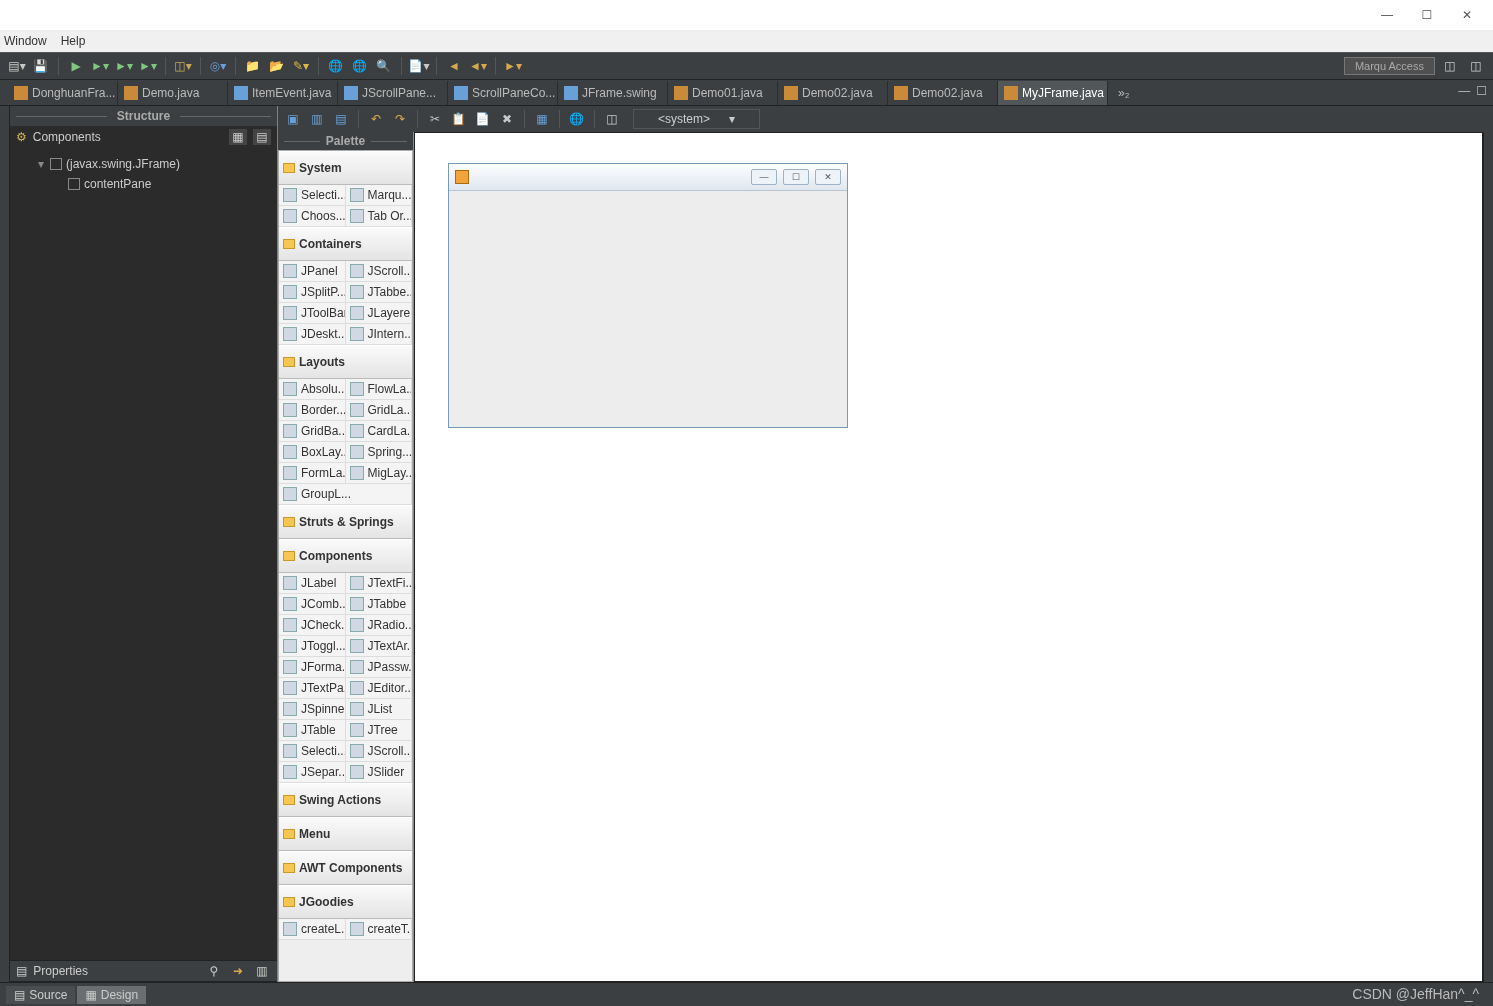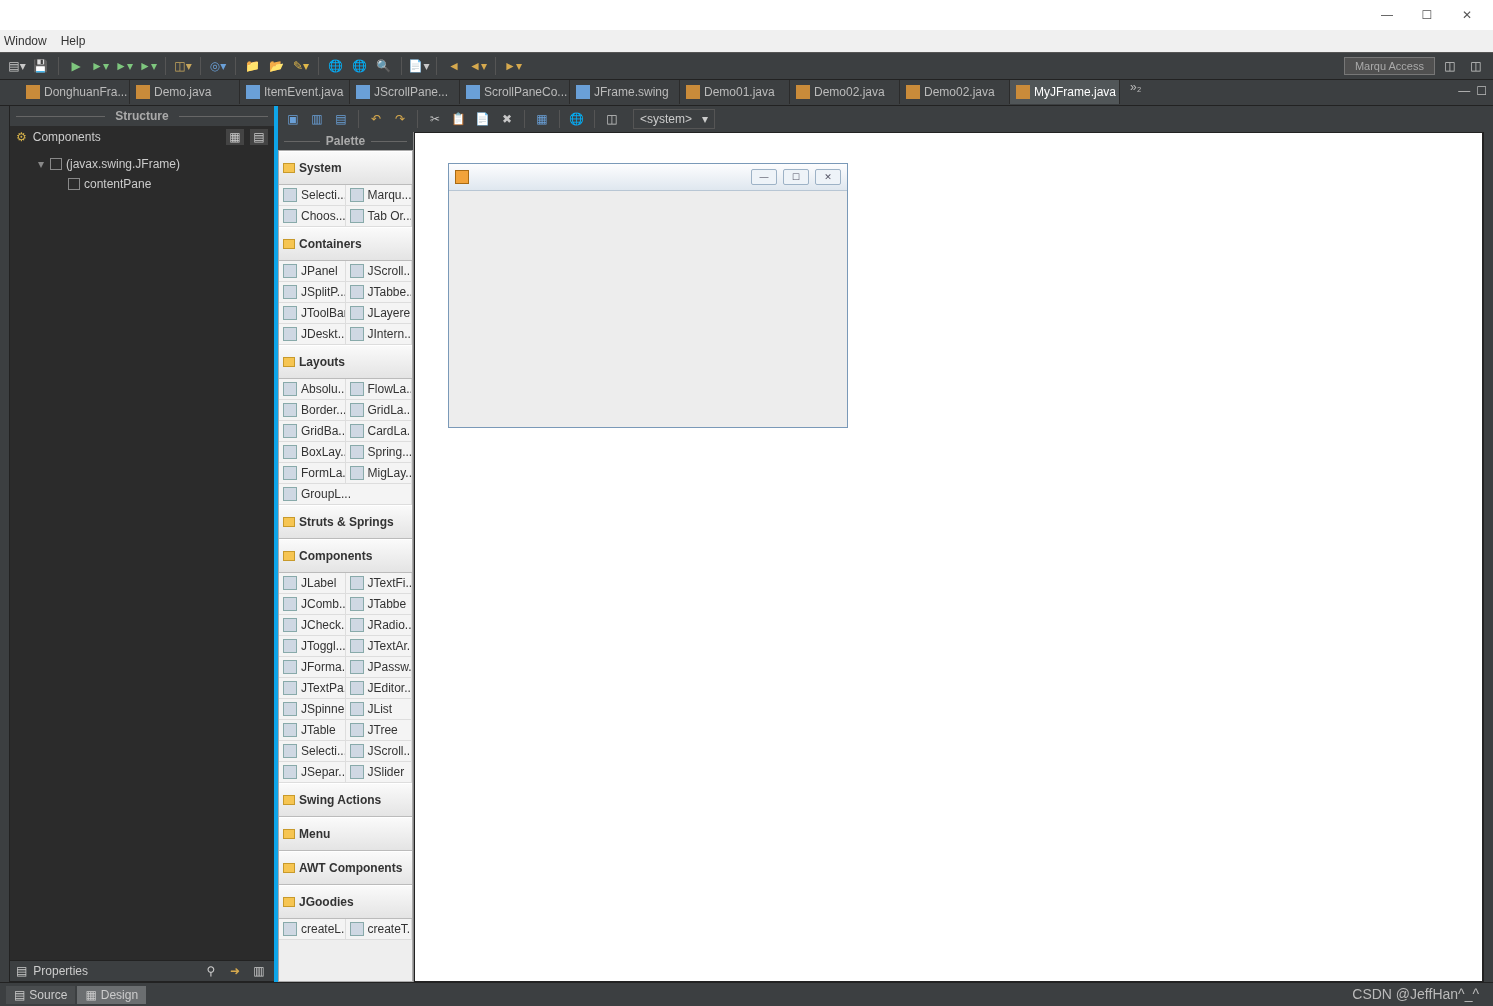--- a/index.html
+++ b/index.html
@@ -5,29 +5,29 @@
 *{margin:0;padding:0;box-sizing:border-box;font-family:"Segoe UI",Tahoma,sans-serif;font-size:12px;user-select:none}
 html,body{width:1493px;height:1006px;background:#3c3f41;color:#ccc;overflow:hidden}
 .win-title{height:30px;background:#fff;display:flex;align-items:center;justify-content:flex-end;padding:0 6px;color:#333}
 .win-title .btn{width:40px;height:22px;display:flex;align-items:center;justify-content:center;color:#555}
 .menubar{height:22px;background:#f0f0f0;display:flex;align-items:center;padding:0 4px;gap:14px;color:#333}
 .toolbar{height:28px;background:#3c3f41;display:flex;align-items:center;padding:0 6px;gap:2px;border-top:1px solid #555;border-bottom:1px solid #222}
 .tb-btn{width:22px;height:22px;display:flex;align-items:center;justify-content:center;color:#c8c8c8}
 .tb-sep{width:1px;height:18px;background:#555;margin:0 4px}
 .tb-right{margin-left:auto;display:flex;align-items:center;gap:4px}
 .quick-access{background:#505050;border:1px solid #777;color:#aaa;padding:2px 10px;font-size:11px}
-.tabbar{height:26px;background:#3c3f41;display:flex;align-items:flex-start;padding:0 20px;border-bottom:1px solid #222;position:relative}
+.tabbar{height:26px;background:#3c3f41;display:flex;align-items:center;padding:0 8px;border-bottom:1px solid #222;position:relative}
 .tab{height:24px;width:110px;display:flex;align-items:center;padding:0 6px;gap:4px;color:#bbb;border-right:1px solid #2b2b2b;overflow:hidden;white-space:nowrap}
 .tab.active{background:#515658;color:#fff}
 .tab .ico{width:14px;height:14px;flex-shrink:0}
 .tab-extras{display:flex;align-items:center;color:#bbb;padding:0 6px;gap:6px;margin-left:4px}
 .tab-ctrls{position:absolute;right:6px;top:4px;display:flex;gap:6px;color:#bbb}
 .mainrow{display:flex;height:calc(1006px - 30px - 22px - 28px - 26px - 24px)}
 .leftbar{width:10px;background:#3c3f41;border-right:1px solid #222}
-.leftcol{width:268px;display:flex;flex-direction:column;border-right:4px solid #0ea5e9}
+.leftcol{width:268px;display:flex;flex-direction:column;border-right:1px solid #0ea5e9}
 .panehdr{height:20px;background:#3c3f41;display:flex;align-items:center;color:#aaa;font-weight:600}
 .panehdr .line{flex:1;height:1px;background:#666;margin:0 6px}
 .panehdr .title{background:#3c3f41;padding:0 4px}
 .componentsbar{height:22px;background:#2b2b2b;display:flex;align-items:center;padding:0 6px;gap:6px;color:#ccc}
 .componentsbar .spacer{flex:1}
 .componentsbar .cbtn{width:18px;height:16px;display:flex;align-items:center;justify-content:center;background:#444}
 .tree{flex:1;background:#2b2b2b;padding:6px 4px;color:#ccc;overflow:auto}
 .tree .row{display:flex;align-items:center;gap:4px;height:20px}
 .tree .row.indent1{padding-left:22px}
 .tree .row.indent2{padding-left:40px}
@@ -42,21 +42,21 @@
 .palettehdr{height:18px;background:#3c3f41;display:flex;align-items:center;color:#aaa;font-weight:600}
 .palettehdr .line{flex:1;height:1px;background:#666;margin:0 6px}
 .palette{flex:1;background:#eee;overflow-y:auto;border:1px solid #aaa}
 .pcat{height:20px;background:linear-gradient(#fafafa,#e4e4e4);border-top:1px solid #fff;border-bottom:1px solid #bbb;display:flex;align-items:center;padding:16px 4px;gap:4px;font-weight:600;color:#333}
 .pcat .fold{width:12px;height:10px;background:#f6c552;border:1px solid #c89a2b}
 .prow{display:flex}
 .pitem{width:50%;height:21px;display:flex;align-items:center;padding:0 4px;gap:4px;background:#f4f4f4;border-bottom:1px solid #ddd;border-right:1px solid #ddd;overflow:hidden;white-space:nowrap;color:#333;font-size:11px}
 .pitem.full{width:100%}
 .pitem .pic{width:14px;height:14px;flex-shrink:0;background:#cfd8e3;border:1px solid #8aa}
 .rightcol{flex:1;display:flex;flex-direction:column;background:#3c3f41}
-.syscombo{display:flex;align-items:center;background:#3c3f41;color:#ccc;border:1px solid #555;height:20px;padding:0 6px;gap:4px;margin-left:8px}
+.syscombo{display:flex;align-items:center;background:#3c3f41;color:#ccc;border:1px solid #555;height:20px;padding:0 24px;gap:13px;margin-left:8px}
 .canvas{flex:1;background:#fff;position:relative;border:1px solid #222}
 .jframe{position:absolute;left:33px;top:30px;width:400px;height:265px;background:#ededed;border:1px solid #7a99b8}
 .jframe .titlebar{height:27px;background:linear-gradient(#fdfdfe,#dfe7ef);display:flex;align-items:center;padding:0 6px;gap:6px;border-bottom:1px solid #b8c6d4}
 .jframe .jico{width:14px;height:14px;background:#f2a33a;border:1px solid #a86a12}
 .jframe .titlebar .spacer{flex:1}
 .jframe .wbtn{width:26px;height:16px;border:1px solid #9db2c6;background:#eef3f8;display:flex;align-items:center;justify-content:center;font-size:9px;color:#556;border-radius:2px}
 .jframe .body{height:calc(100% - 27px);background:#ededed}
 .rightstrip{width:10px;background:#3c3f41;border-left:1px solid #222}
 .statusbar{height:24px;background:#3c3f41;display:flex;align-items:center;padding:0 6px;gap:2px;color:#ccc;border-top:1px solid #222}
 .sbtn{height:18px;display:flex;align-items:center;padding:0 8px;gap:4px;background:#4a4d4f}

